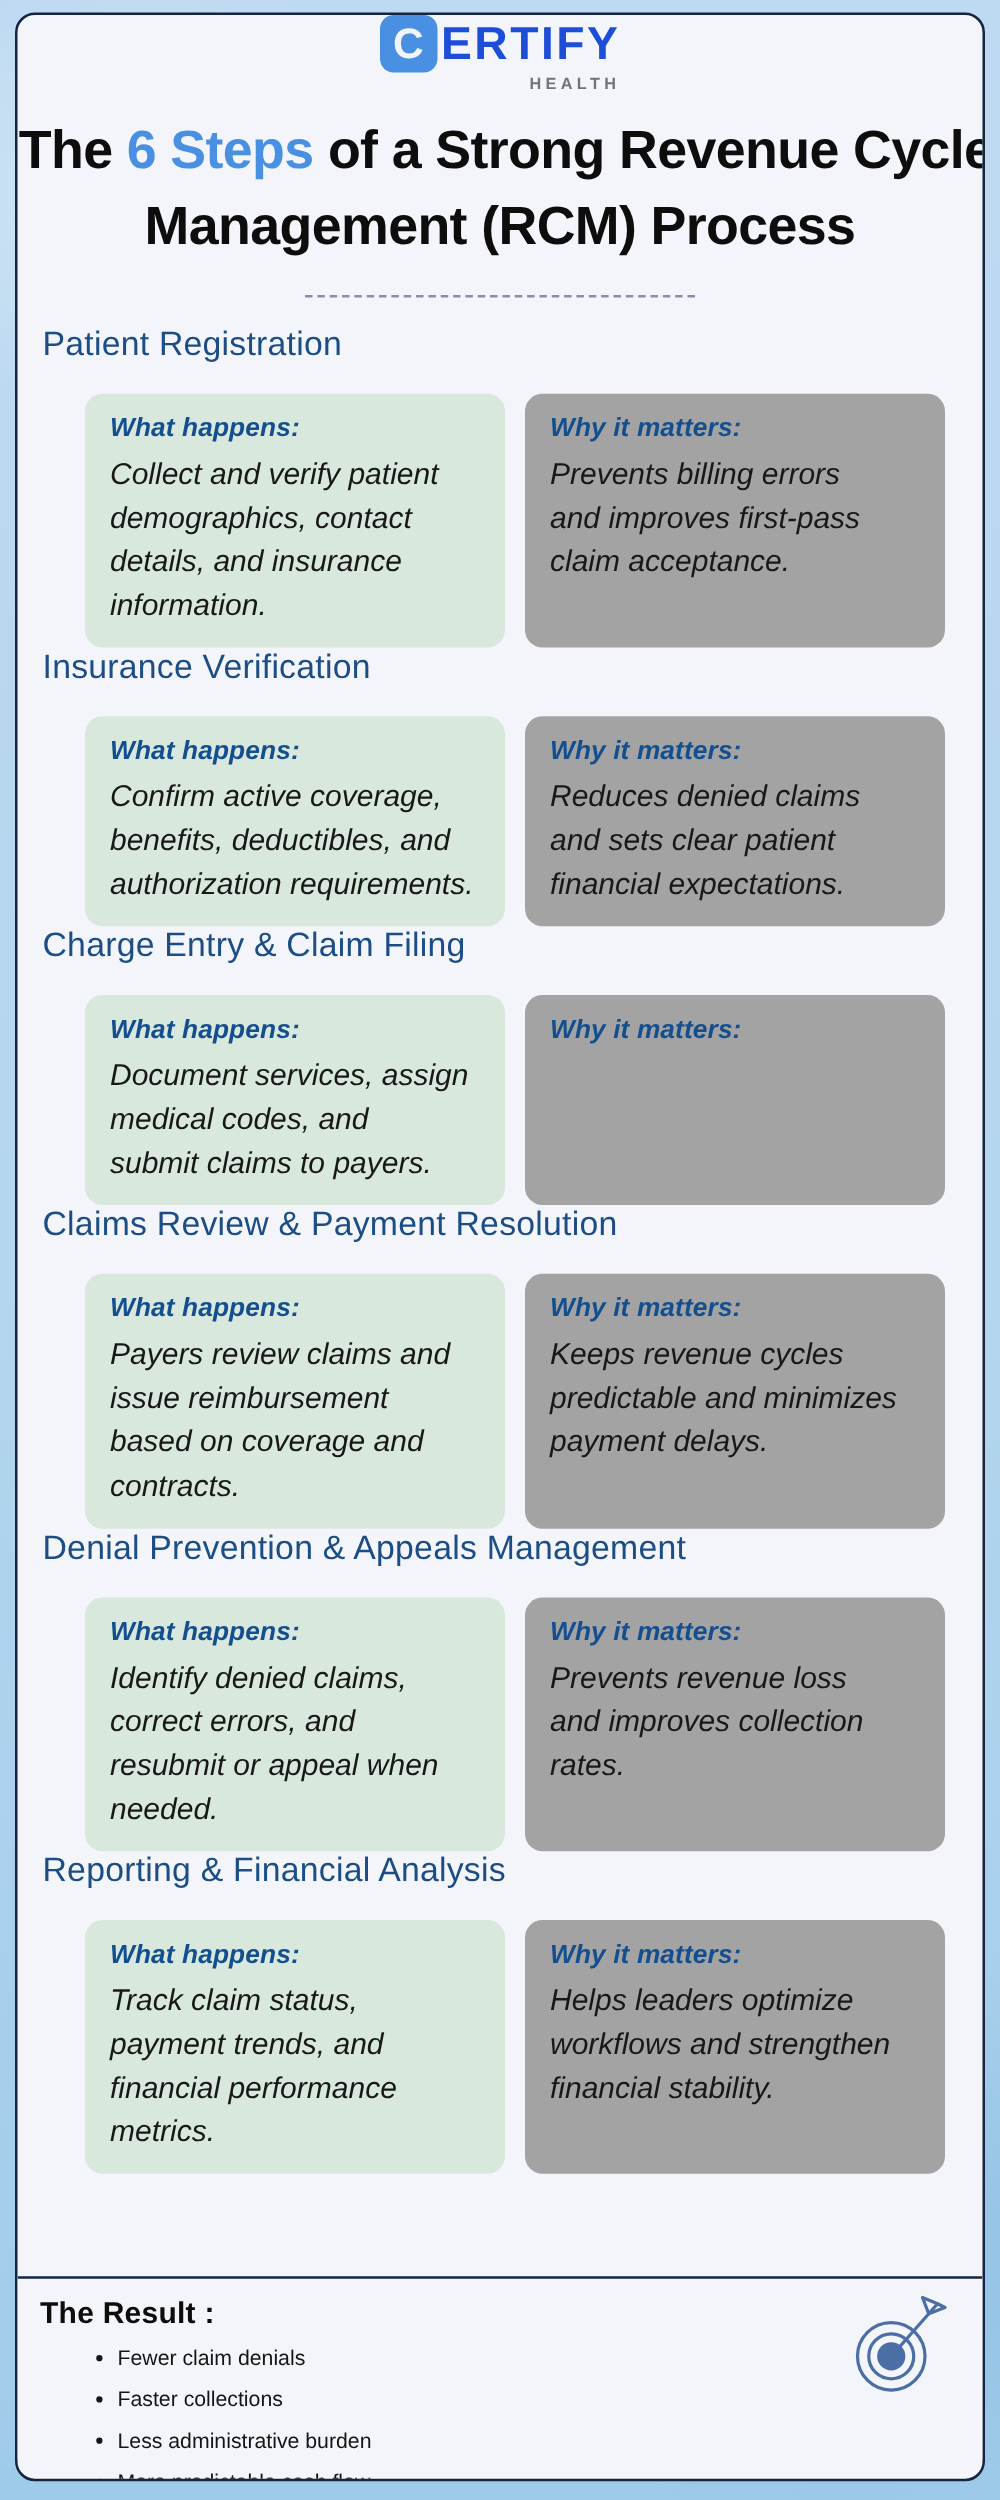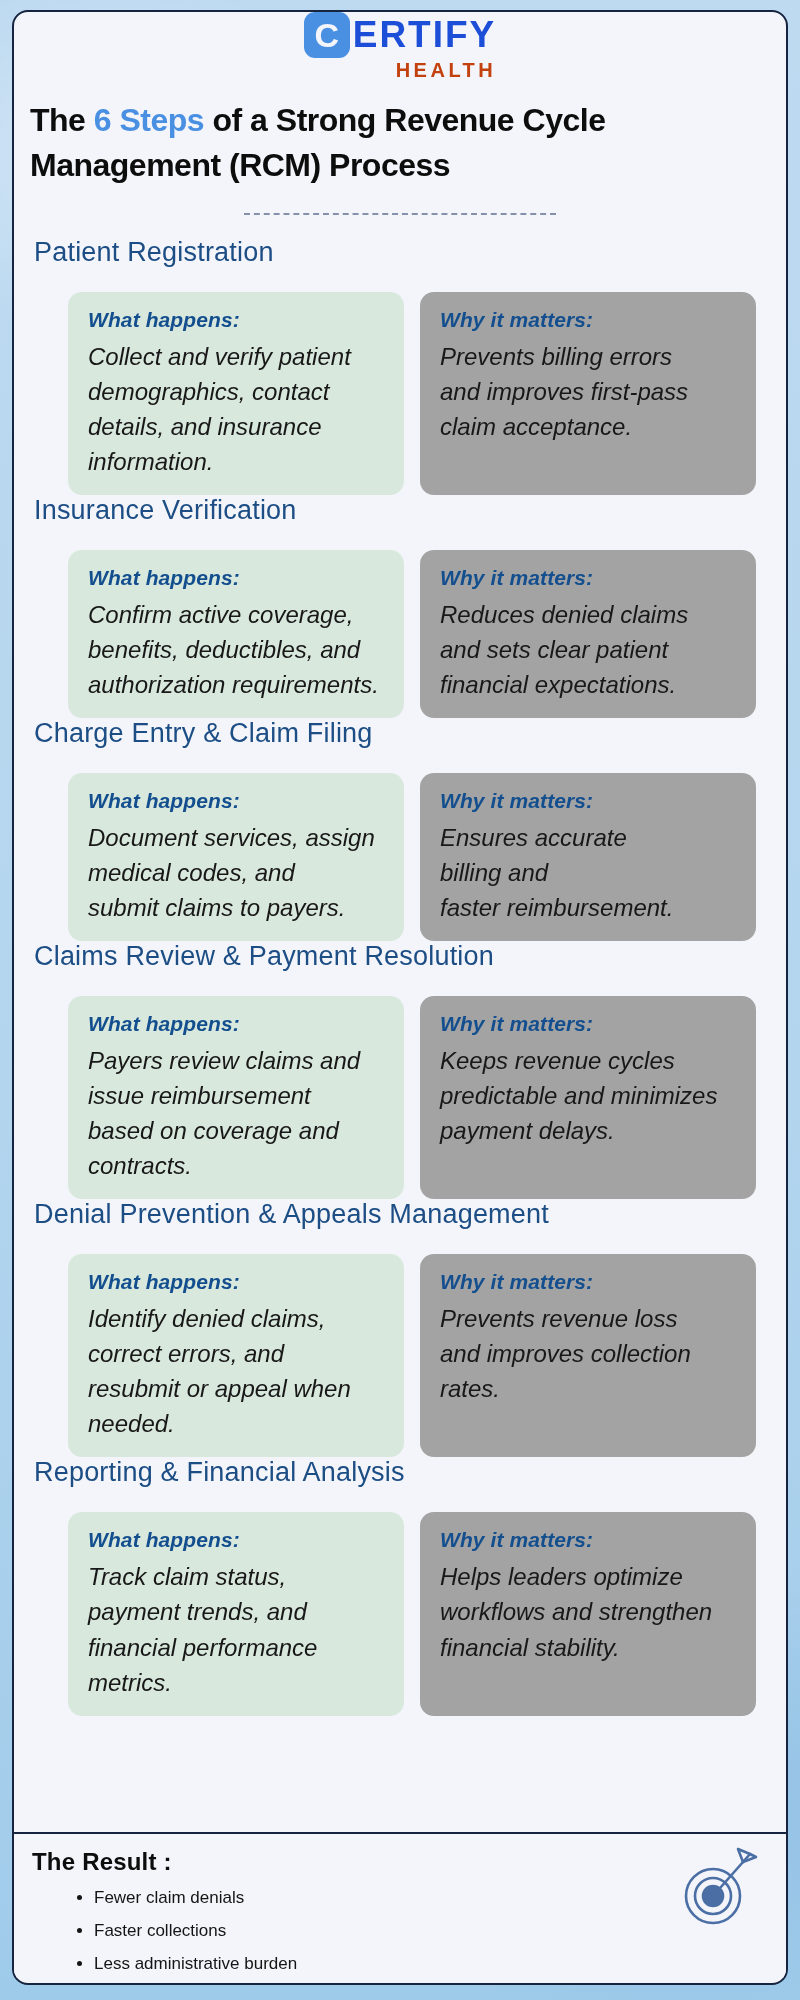--- a/index.html
+++ b/index.html
@@ -22,29 +22,29 @@
   .logo-row{display:flex;align-items:center;}
   .logo-c{
     width:46px;height:46px;background:#4a90e2;border-radius:11px;
     color:#f3f5fa;font-weight:bold;font-size:34px;line-height:46px;text-align:center;
     display:inline-block;
   }
   .logo-rest{
     color:#1d4ed8;font-weight:bold;font-size:37px;letter-spacing:2px;margin-left:3px;
   }
   .logo-sub{
-    align-self:flex-end;color:#c2410c;font-weight:bold;font-size:20px;
+    align-self:flex-end;color:#737373;font-weight:bold;font-size:13px;
     letter-spacing:3.5px;margin-top:1px;
   }
   .logo-block{display:inline-flex;flex-direction:column;margin:0 auto;}
   .logo-wrap{text-align:center;}
   
   .title{
-    margin:16px 16px 0;color:#0d0d0d;
-    font-size:32px;font-weight:bold;line-height:1.42;letter-spacing:-0.5px;
+    margin:16px 1px 0;text-align:center;color:#0d0d0d;
+    font-size:43px;font-weight:bold;line-height:1.42;letter-spacing:-0.5px;
   }
   .title .t-line{display:block;white-space:nowrap;}
   .title .hl{color:#4a90e2;}
   .divider{
     width:312px;margin:24px auto 0;
     border-top:2px dashed #8590ab;height:0;
   }
   
   .content{padding:0 30px 12px 20px;}
   .step{}
@@ -57,21 +57,21 @@
   .box.green{background:#d9e8dd;}
   .box.blue{background:#a3a3a3;}
   .box h3{
     margin:0 0 7px;color:#134e8e;font-size:21px;font-weight:bold;letter-spacing:0.1px;
   }
   .box p{
     margin:0;color:#181818;font-size:24px;line-height:1.46;white-space:pre-line;
   }
   
   .footer{
-    position:absolute;left:0;right:0;bottom:5px;height:144px;
+    position:absolute;left:0;right:0;bottom:16px;height:144px;
     border-top:2px solid #16243f;background:#f3f5fa;
   }
   .result-h{
     margin:14px 0 0 18px;color:#0d0d0d;font-size:24px;font-weight:bold;letter-spacing:0.2px;
   }
   .bullets{display:flex;margin:12px 0 0 60px;flex-direction:column;}
   .bullets ul{margin:0;padding-left:20px;list-style:disc;}
   .bullets ul.col1{width:300px;}
   .bullets li{color:#151515;font-size:17px;margin-bottom:13px;}
   .target{position:absolute;right:28px;top:10px;}
@@ -143,23 +143,20 @@
       <h2 class="step-h">Charge Entry &amp; Claim Filing</h2>
       <div class="boxes">
         <div class="box green">
           <h3>What happens:</h3>
           <p>Document services, assign
 medical codes, and
 submit claims to payers.</p>
         </div>
         <div class="box blue">
           <h3>Why it matters:</h3>
-          <p>Ensures accurate
-billing and
-faster reimbursement.</p>
         </div>
       </div>
     </section>
 
     <section class="step">
       <h2 class="step-h">Claims Review &amp; Payment Resolution</h2>
       <div class="boxes">
         <div class="box green">
           <h3>What happens:</h3>
           <p>Payers review claims and

